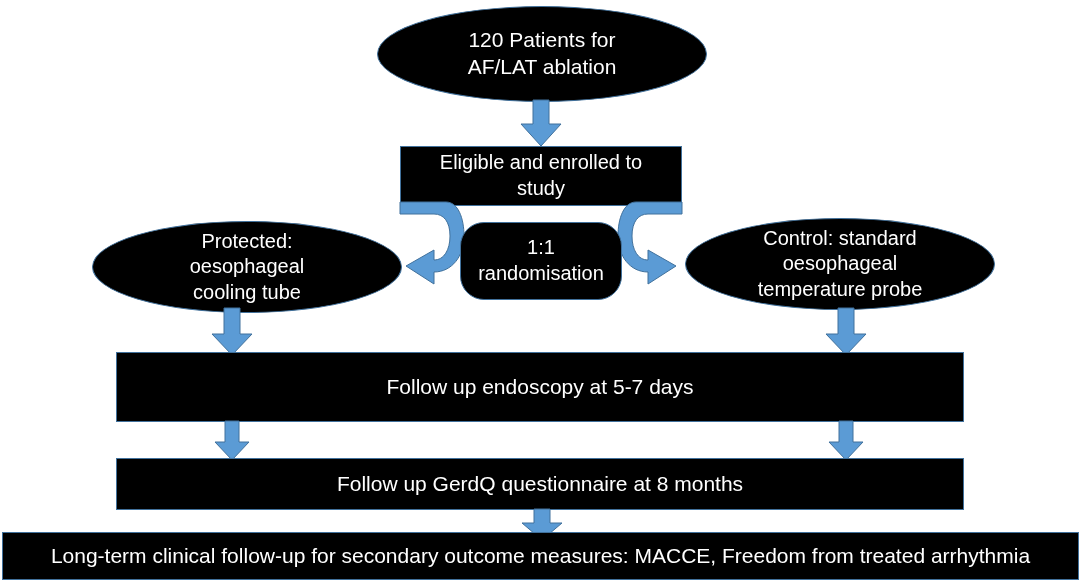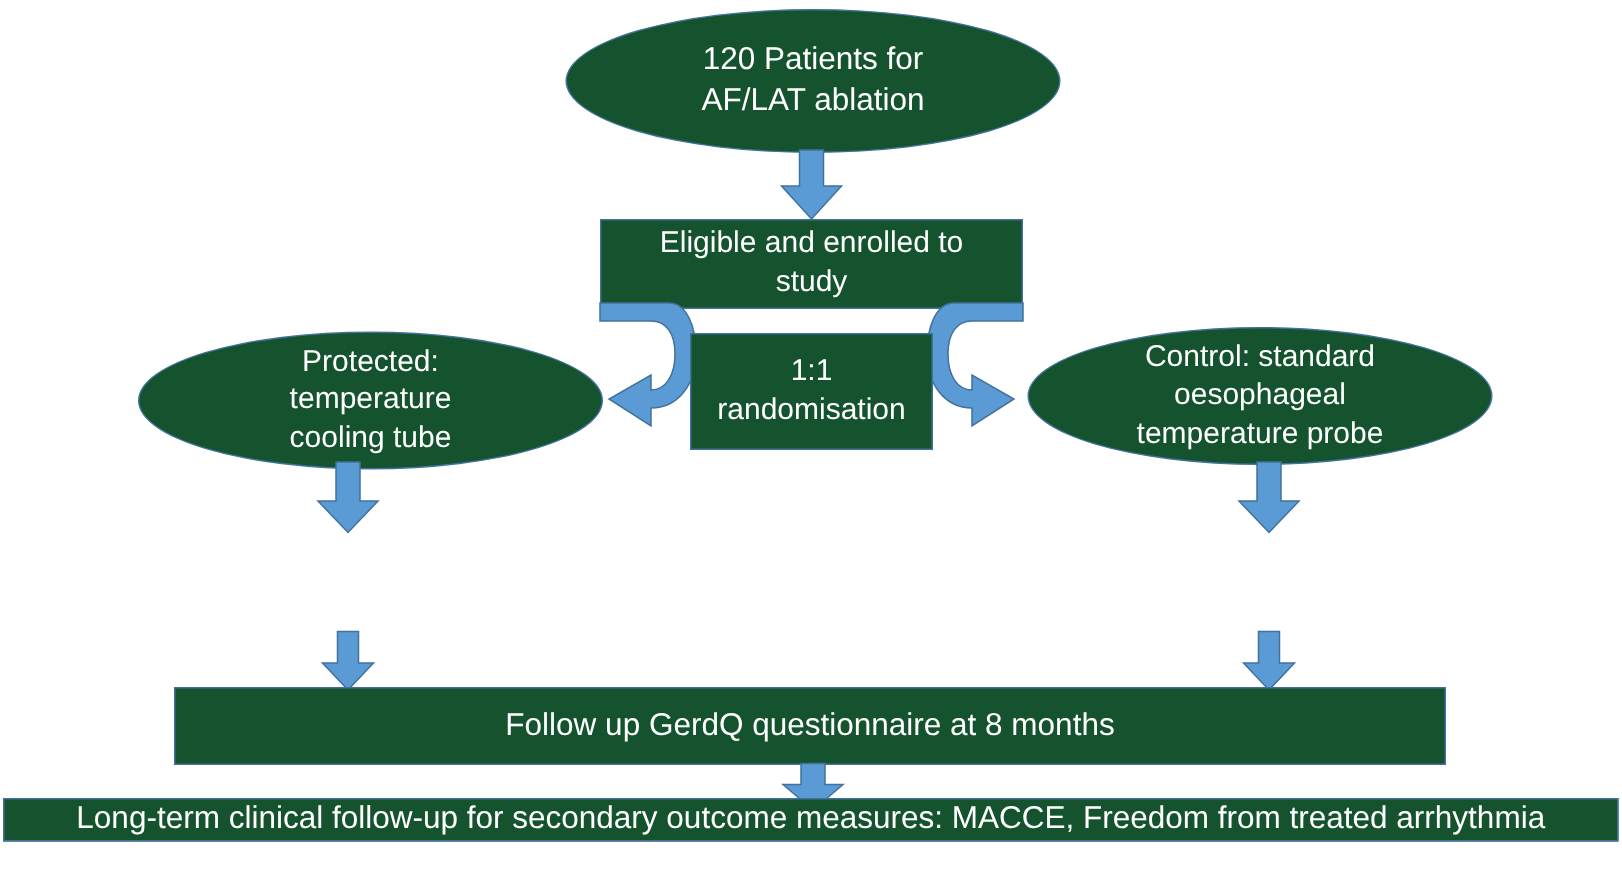--- a/index.html
+++ b/index.html
@@ -13,21 +13,21 @@
   #canvas {
     position: relative;
     width: 1081px;
     height: 580px;
     background: #ffffff;
     overflow: hidden;
   }
   .node {
     position: absolute;
     box-sizing: border-box;
-    background: #14532d;
+    background: #000000;
     border: 1px solid #41719C;
     color: #ffffff;
     display: flex;
     align-items: center;
     justify-content: center;
     text-align: center;
     line-height: 1.28;
     white-space: pre-line;
     font-weight: 400;
   }
@@ -68,43 +68,44 @@
     </svg>
   </div>
 
   <div class="connector" style="left:618px; top:198px; width:80px; height:86px;">
     <svg width="80" height="86" viewBox="0 0 80 86">
       <path class="arrow-fill" d="M64,4 L18,4 C6,4 0,20 0,38 C0,58 12,74 30,74 L30,86 L58,68 L30,52 L30,62
                C20,62 14,52 14,38 C14,24 20,16 30,16 L64,16 Z"></path>
     </svg>
   </div>
 
-  <div class="node rect" style="left:460px; top:222px; width:162px; height:78px; font-size:20px;">1:1
+  <div class="node rect" style="left:460px; top:222px; width:162px; height:78px; font-size:20px;border-radius:24px;">1:1
 randomisation</div>
 
   <div class="node ellipse" style="left:92px; top:221px; width:310px; height:92px; font-size:20px;">Protected:
-temperature
+oesophageal
 cooling tube</div>
 
   <div class="node ellipse" style="left:685px; top:218px; width:310px; height:92px; font-size:20px;text-align:center;">Control: standard
 oesophageal
 temperature probe</div>
 
   <div class="connector" style="left:208px; top:308px; width:48px; height:48px;">
     <svg width="48" height="48" viewBox="0 0 48 48">
       <polygon class="arrow-fill" points="16,0 32,0 32,26 44,26 24,47 4,26 16,26"></polygon>
     </svg>
   </div>
 
   <div class="connector" style="left:822px; top:308px; width:48px; height:48px;">
     <svg width="48" height="48" viewBox="0 0 48 48">
       <polygon class="arrow-fill" points="16,0 32,0 32,26 44,26 24,47 4,26 16,26"></polygon>
     </svg>
   </div>
 
+  <div class="node rect" style="left:116px; top:352px; width:848px; height:70px; font-size:21px;">Follow up endoscopy at 5-7 days</div>
 
   <div class="connector" style="left:212px; top:421px; width:40px; height:40px;">
     <svg width="40" height="40" viewBox="0 0 40 40">
       <polygon class="arrow-fill" points="13,0 27,0 27,21 37,21 20,39 3,21 13,21"></polygon>
     </svg>
   </div>
 
   <div class="connector" style="left:826px; top:421px; width:40px; height:40px;">
     <svg width="40" height="40" viewBox="0 0 40 40">
       <polygon class="arrow-fill" points="13,0 27,0 27,21 37,21 20,39 3,21 13,21"></polygon>
@@ -112,15 +113,15 @@
   </div>
 
   <div class="node rect" style="left:116px; top:458px; width:848px; height:52px; font-size:21px;">Follow up GerdQ questionnaire at 8 months</div>
 
   <div class="connector" style="left:519px; top:509px; width:46px; height:32px;">
     <svg width="46" height="32" viewBox="0 0 46 32">
       <polygon class="arrow-fill" points="15,0 31,0 31,14 43,14 23,31 3,14 15,14"></polygon>
     </svg>
   </div>
 
-  <div class="node rect" style="left:2px; top:532px; width:1077px; height:29px; font-size:21px;">Long-term clinical follow-up for secondary outcome measures: MACCE, Freedom from treated arrhythmia</div>
+  <div class="node rect" style="left:2px; top:532px; width:1077px; height:48px; font-size:21px;">Long-term clinical follow-up for secondary outcome measures: MACCE, Freedom from treated arrhythmia</div>
 
 </div>
 
 </body></html>

